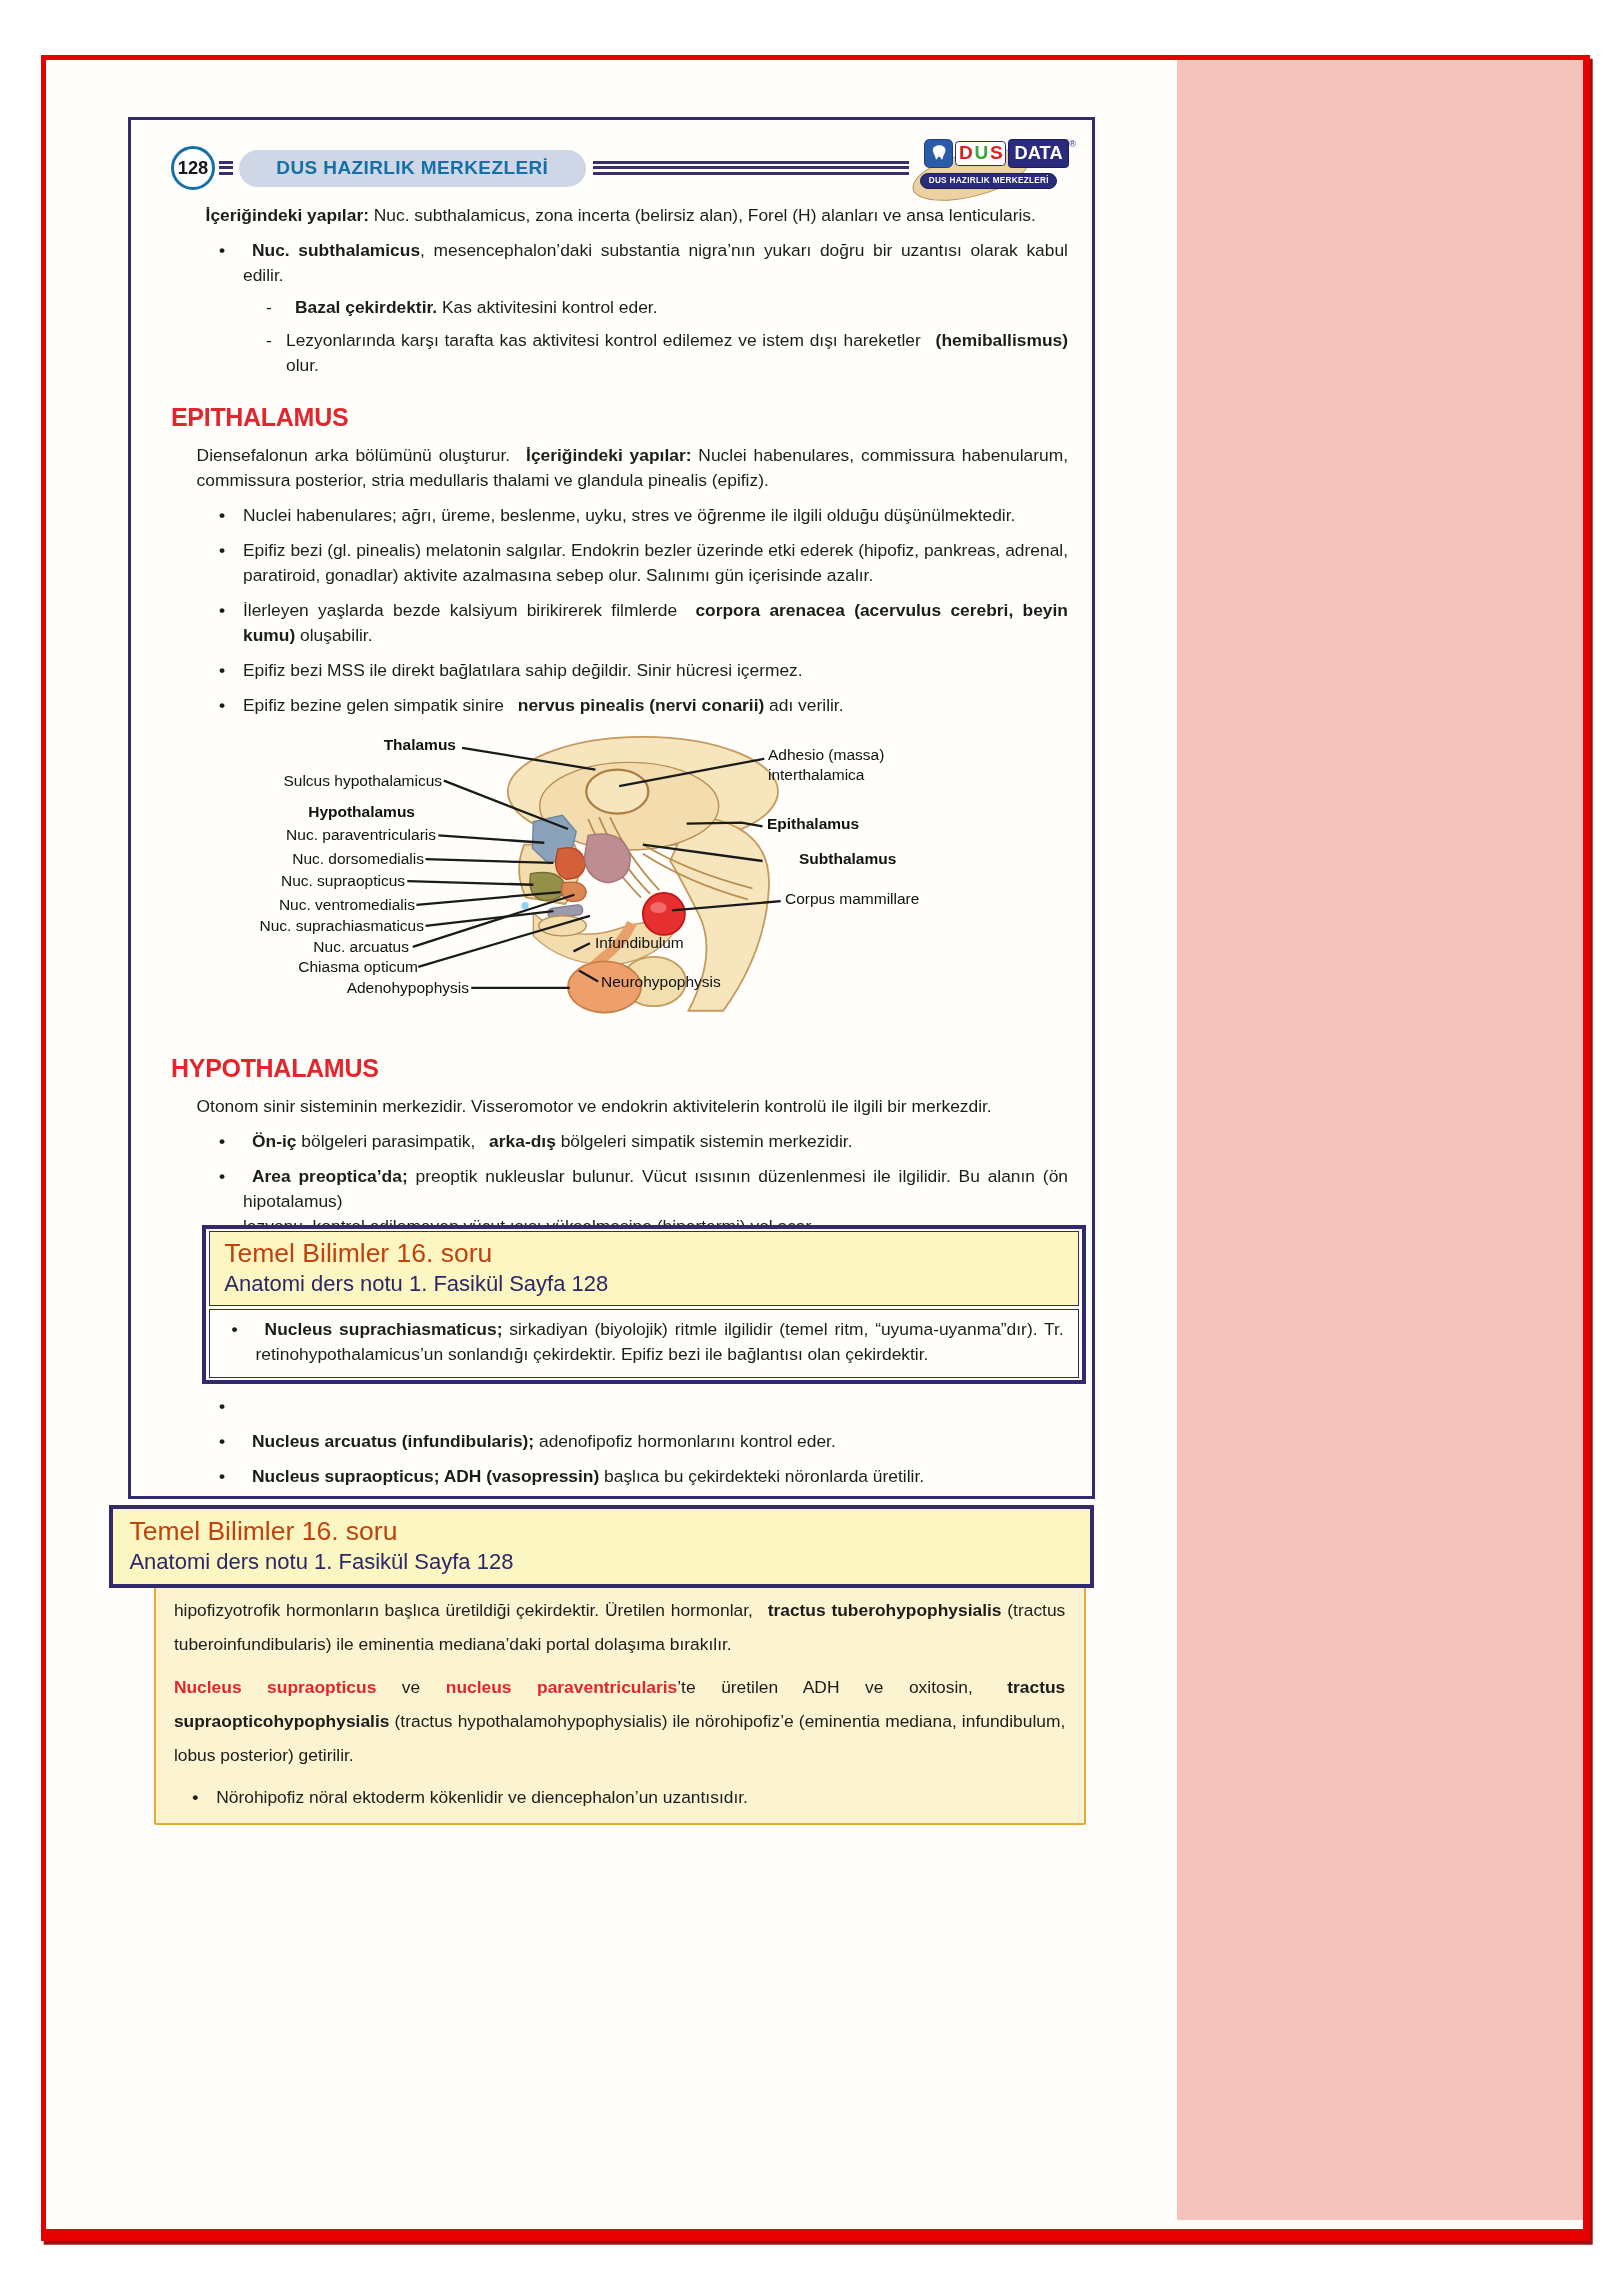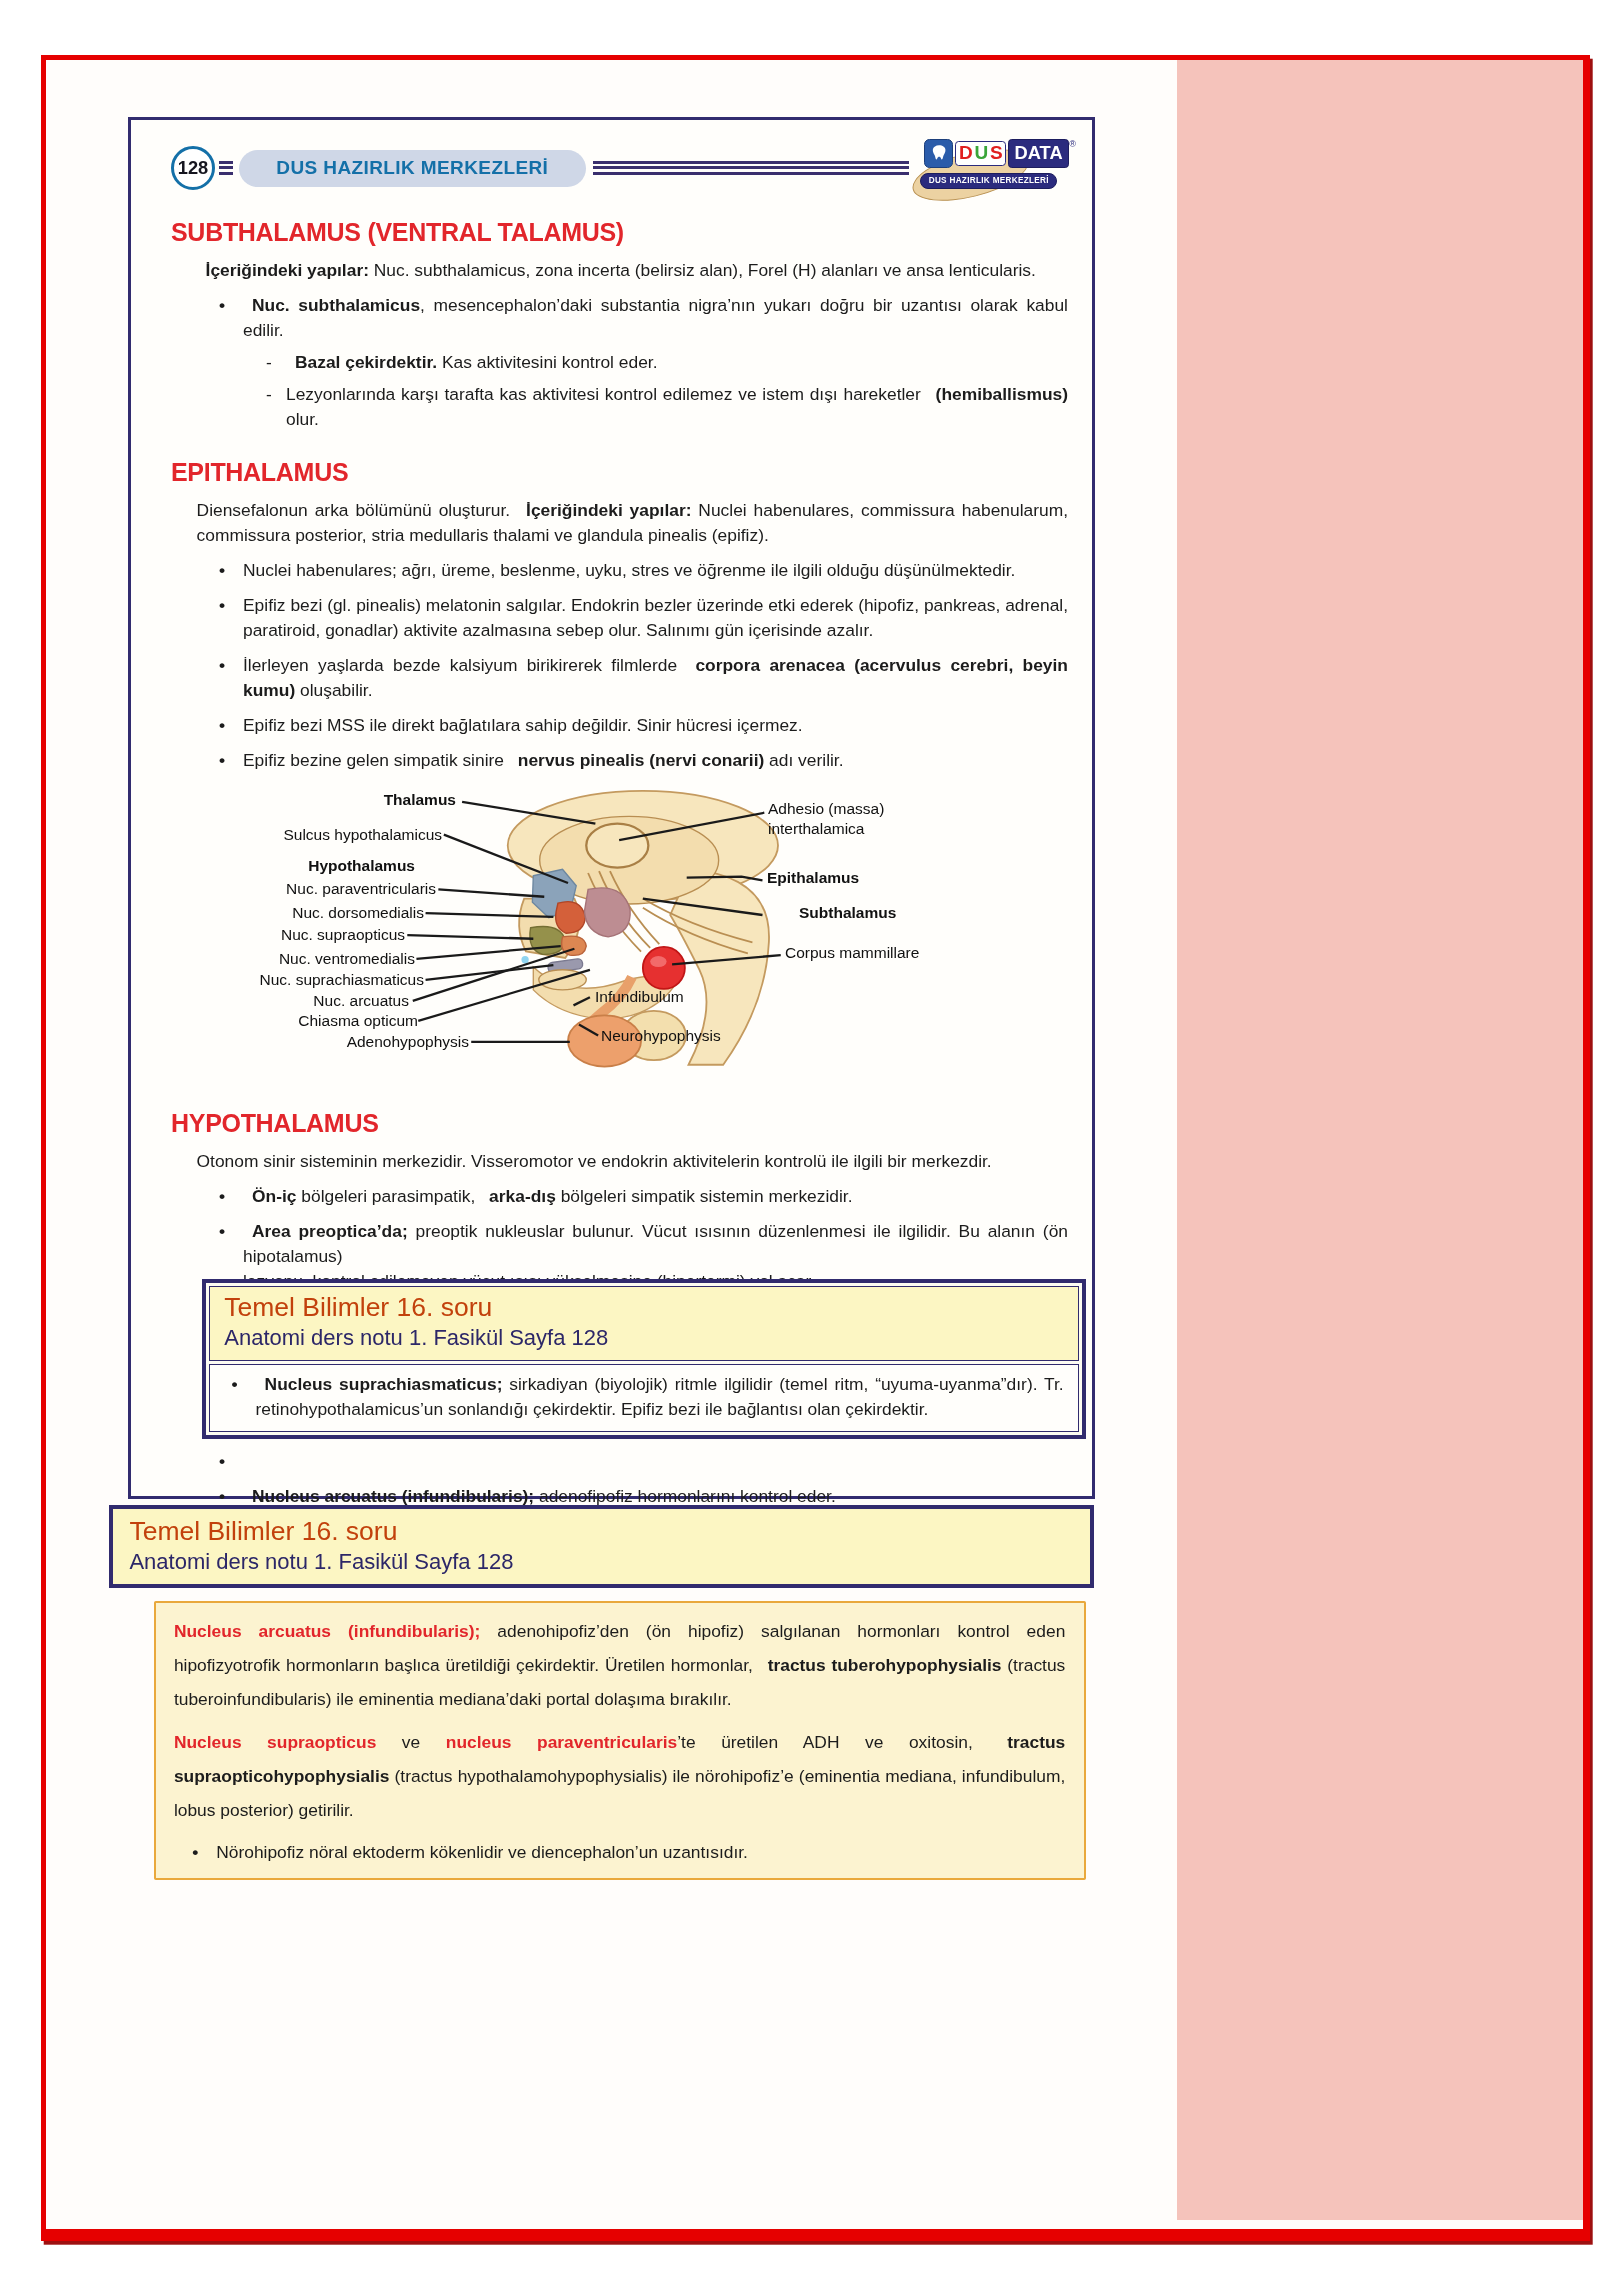--- a/index.html
+++ b/index.html
@@ -107,21 +107,20 @@
                 <span class="lg lg-u">U</span>
                 <span class="lg lg-s">S</span>
               </span>
             <span class="logo-data">DATA</span>
             <span class="logo-reg">®</span>
           </div>
           <div class="logo-pill">DUS HAZIRLIK MERKEZLERİ</div>
         </div>
       </div>
 
-      <div class="h-red">SUBTHALAMUS (VENTRAL TALAMUS)</div>
       <div class="para"><span class="b">İçeriğindeki yapılar:</span><span> Nuc. subthalamicus, zona incerta (belirsiz alan), Forel (H) alanları ve ansa lenticularis.</span></div>
       <div class="bullet">
           <span class="mk">•</span>
           <span><span class="b">Nuc. subthalamicus</span><span>, mesencephalon’daki substantia nigra’nın yukarı doğru bir uzantısı olarak kabul edilir.</span></span>
         </div>
       <div class="dash">
           <span class="mk">-</span>
           <span><span class="b">Bazal çekirdektir.</span><span> Kas aktivitesini kontrol eder.</span></span>
         </div>
       <div class="dash">

